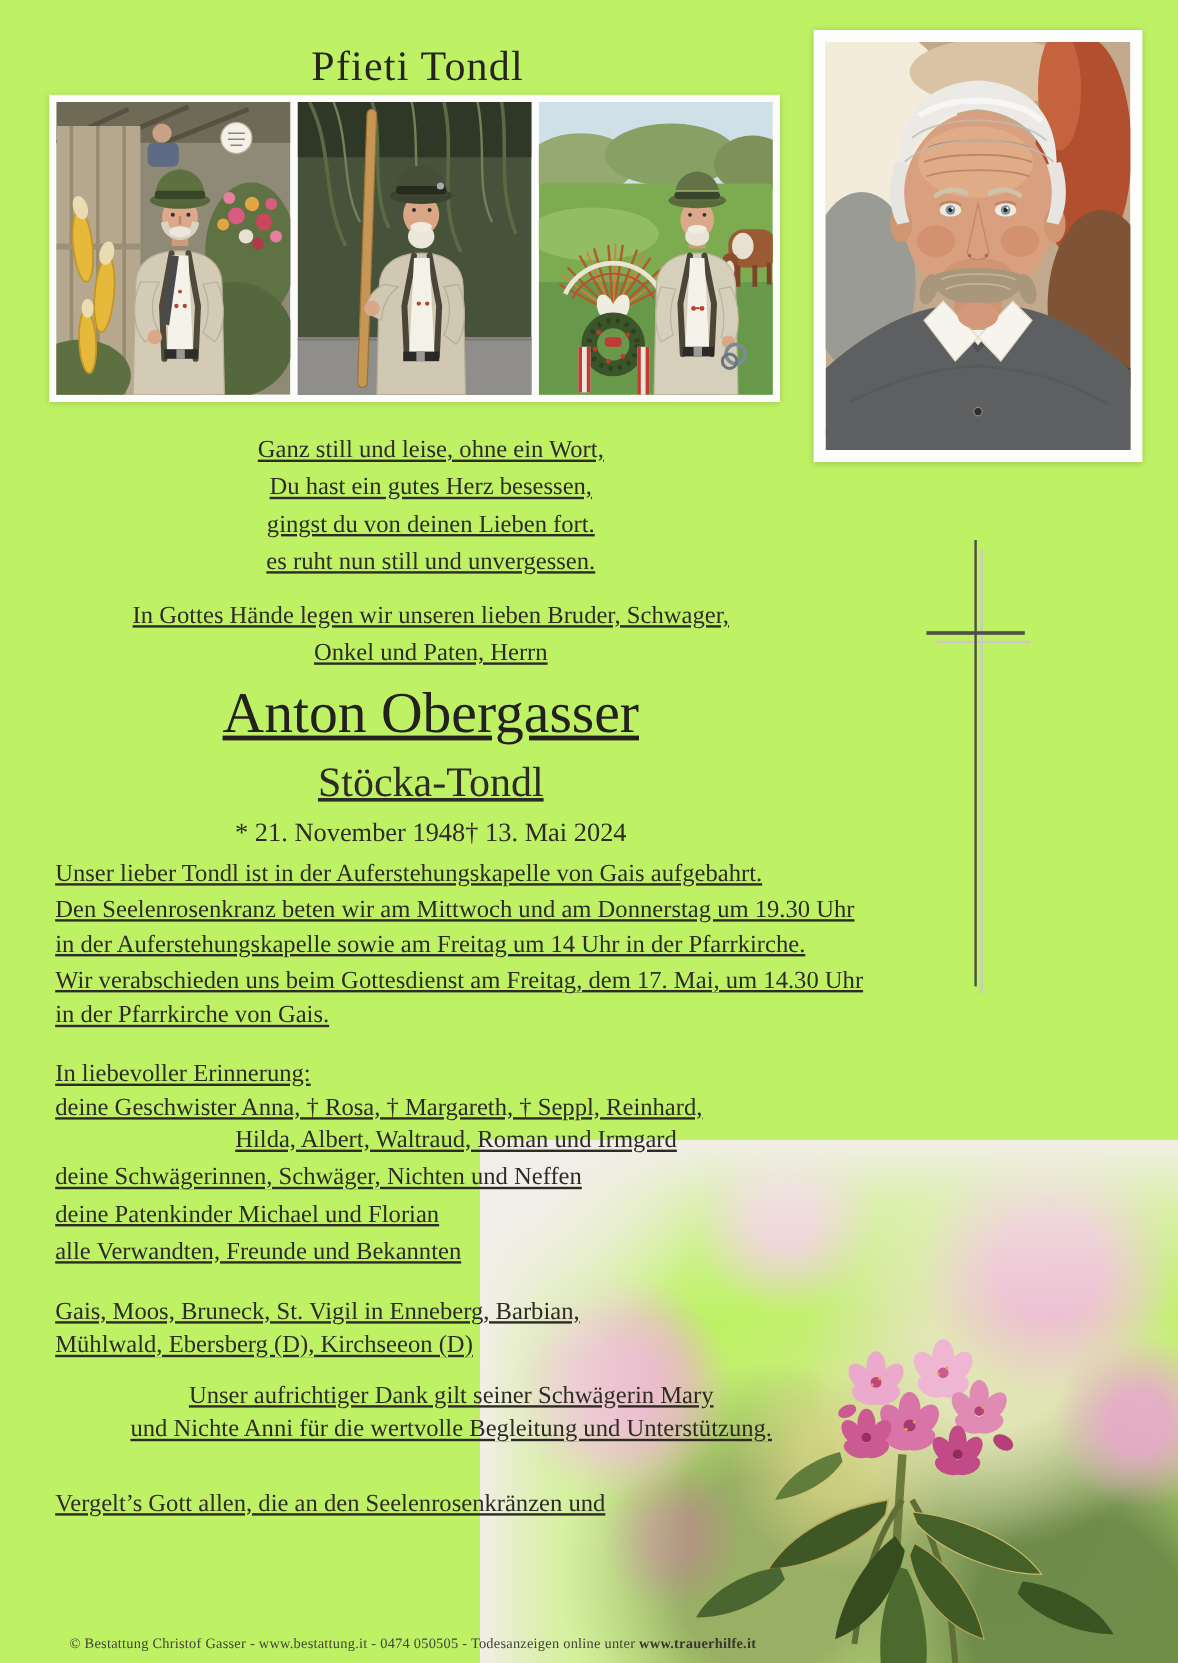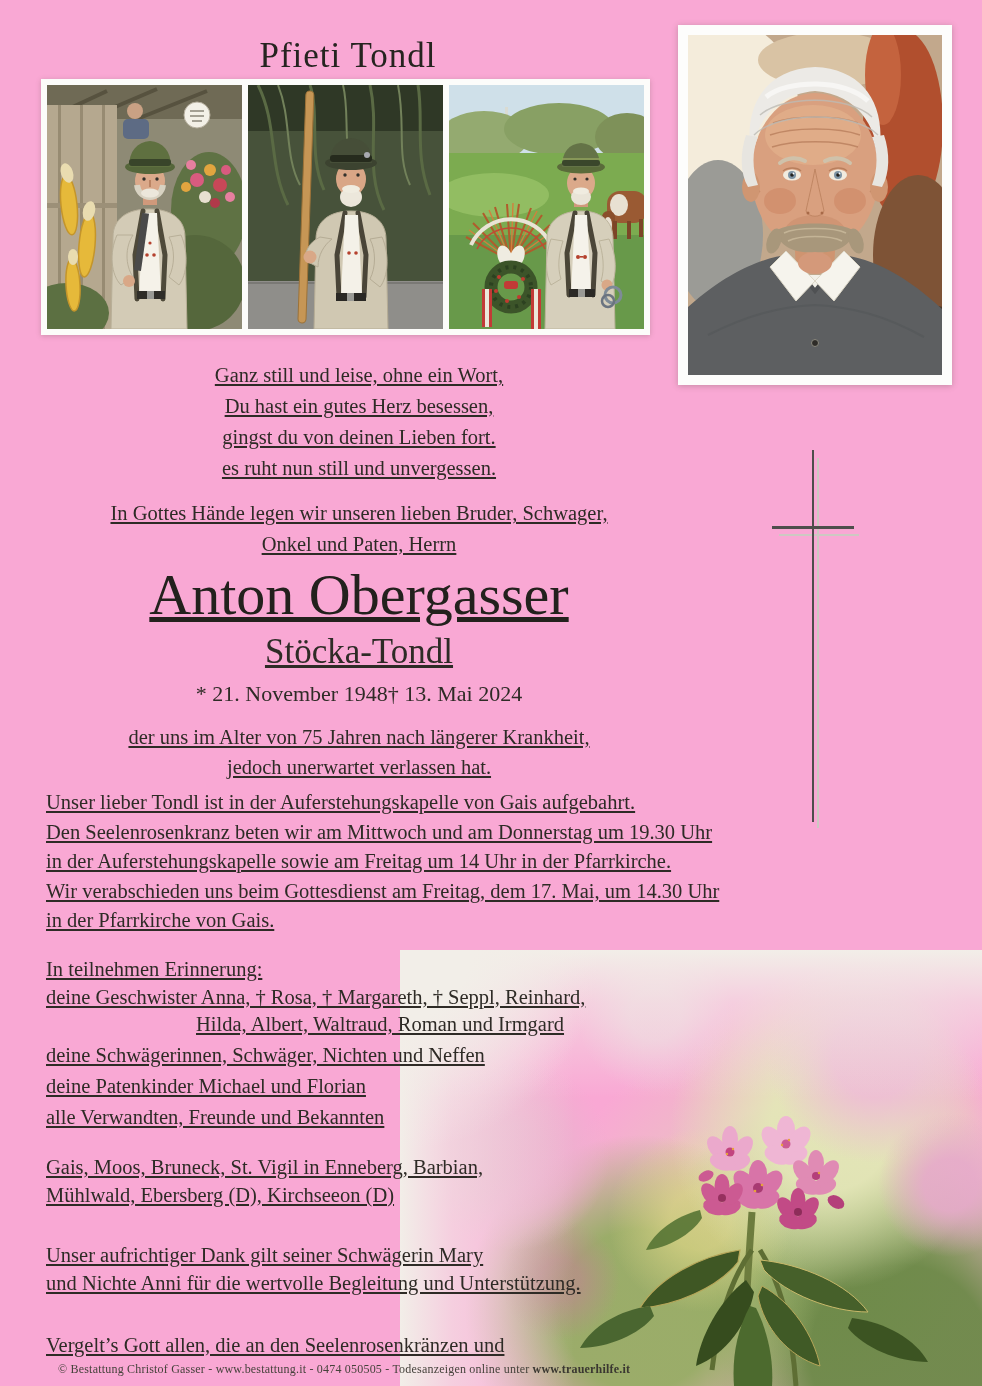--- a/index.html
+++ b/index.html
@@ -1,19 +1,19 @@
 <!DOCTYPE html>
 <html><head>
 <meta charset="utf-8">
 <title>Parte</title>
 <style>
   html,body{margin:0;padding:0;}
   .page{
     position:relative; width:982px; height:1386px; overflow:hidden;
-    background:#f9a8d4; font-family:"Liberation Serif", serif; color:#2e2b26;
+    background:#bef264; font-family:"Liberation Serif", serif; color:#2e2b26;
   }
   
   .page-title{
     position:absolute; left:46px; top:36px; width:604px;
     text-align:center; font-size:35px; letter-spacing:1px; color:#262420;
   }
   
   .photo-strip{
     position:absolute; left:41px; top:79px;
     background:#fcfcfa; padding:6px; display:flex; gap:6px;
@@ -57,31 +57,31 @@
       radial-gradient(circle at 0% 0%, #f2eee8 0 70px, rgba(242,238,232,0) 200px),
       linear-gradient(to bottom, #f2eee8 0%, rgba(242,238,232,.55) 12%, rgba(242,238,232,0) 34%),
       linear-gradient(to right,  #f2eee8 0%, rgba(242,238,232,.55) 9%,  rgba(242,238,232,0) 30%);
   }
   
   .text-col{position:absolute; left:46px; top:352px; width:660px; z-index:2; font-size:20.5px; line-height:30px;}
   .text-col p{margin:0; white-space:nowrap;text-decoration:underline;}
   .c{text-align:center; padding-right:34px;}
   .poem{margin-top:8px; line-height:31px;}
   .intro{margin-top:14px; line-height:31px;}
-  .name{margin-top:0; font-size:58px; line-height:70px; color:#23211d;}
+  .name{margin-top:0; font-size:48px; line-height:70px; color:#23211d;}
   .nickname{margin-top:2px; font-size:35px; line-height:44px;}
   .dates{margin-top:6px; font-size:22px; line-height:28px; display:flex; justify-content:center; padding-right:34px;}
   .age{margin-top:14px;}
   .announce{margin-top:6px; line-height:29.5px;}
   .remember{margin-top:18px; line-height:27px;}
   .remember .head{line-height:30px;}
   .remember .indent{padding-left:150px;}
   .remember .item{margin-top:4px;}
   .places{margin-top:22px; line-height:28px;}
-  .thanks{margin-top:32px; line-height:28px;}
+  .thanks{margin-top:14px; line-height:28px;text-align:center;}
   .gratitude{margin-top:34px; line-height:28.5px;}
   
   .footer{
     position:absolute; left:58px; bottom:9px; z-index:3;
     font-size:12px; color:#45423b; letter-spacing:.2px;
   }
   .footer b{font-weight:bold; color:#3a3731;}
 </style>
 </head>
 <body>
@@ -484,33 +484,29 @@
     <div class="intro">
       <p class="c">In Gottes Hände legen wir unseren lieben Bruder, Schwager,</p>
       <p class="c">Onkel und Paten, Herrn</p>
     </div>
     <p class="c name">Anton Obergasser</p>
     <p class="c nickname">Stöcka-Tondl</p>
     <div class="dates">
       <span>* 21. November 1948</span>
       <span>† 13. Mai 2024</span>
     </div>
-    <div class="age">
-      <p class="c">der uns im Alter von 75 Jahren nach längerer Krankheit,</p>
-      <p class="c">jedoch unerwartet verlassen hat.</p>
-    </div>
     <div class="announce">
       <p>Unser lieber Tondl ist in der Auferstehungskapelle von Gais aufgebahrt.</p>
       <p>Den Seelenrosenkranz beten wir am Mittwoch und am Donnerstag um 19.30 Uhr</p>
       <p>in der Auferstehungskapelle sowie am Freitag um 14 Uhr in der Pfarrkirche.</p>
       <p>Wir verabschieden uns beim Gottesdienst am Freitag, dem 17. Mai, um 14.30 Uhr</p>
       <p>in der Pfarrkirche von Gais.</p>
     </div>
     <div class="remember">
-      <p class="head">In teilnehmen Erinnerung:</p>
+      <p class="head">In liebevoller Erinnerung:</p>
       <p>deine Geschwister Anna, † Rosa, † Margareth, † Seppl, Reinhard,</p>
       <p class="indent">Hilda, Albert, Waltraud, Roman und Irmgard</p>
       <p class="item">deine Schwägerinnen, Schwäger, Nichten und Neffen</p>
       <p class="item">deine Patenkinder Michael und Florian</p>
       <p class="item">alle Verwandten, Freunde und Bekannten</p>
     </div>
     <div class="places">
       <p>Gais, Moos, Bruneck, St. Vigil in Enneberg, Barbian,</p>
       <p>Mühlwald, Ebersberg (D), Kirchseeon (D)</p>
     </div>

